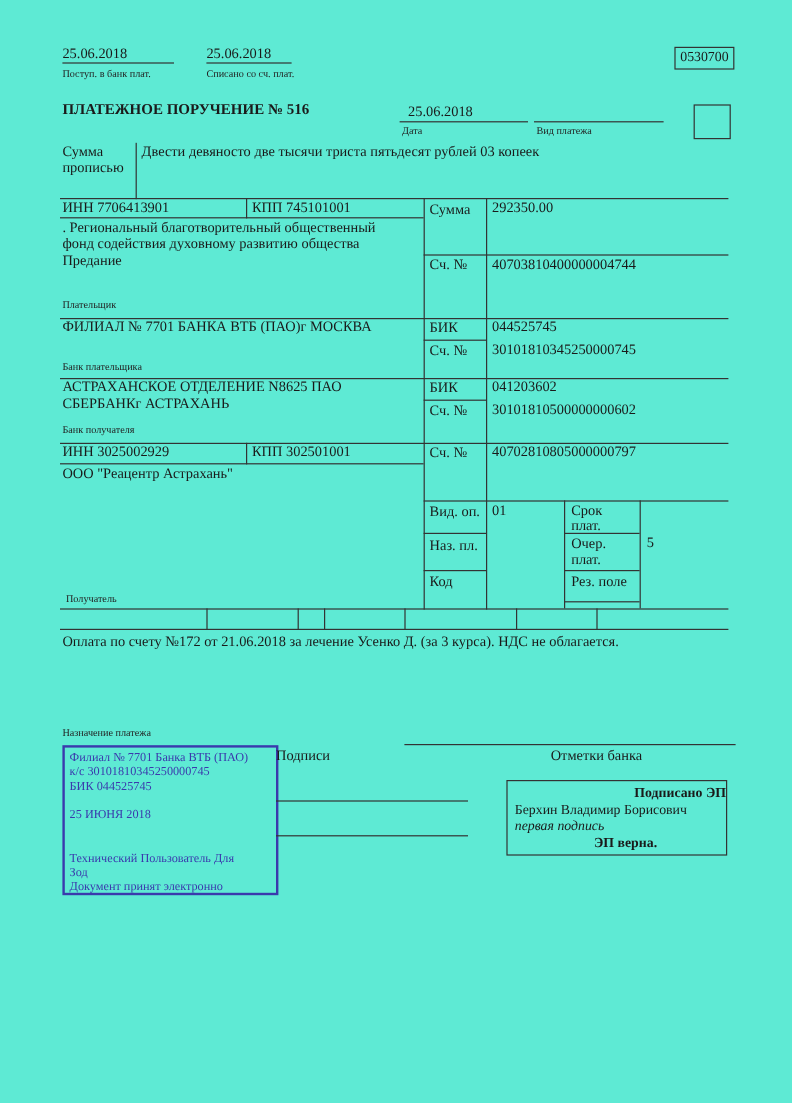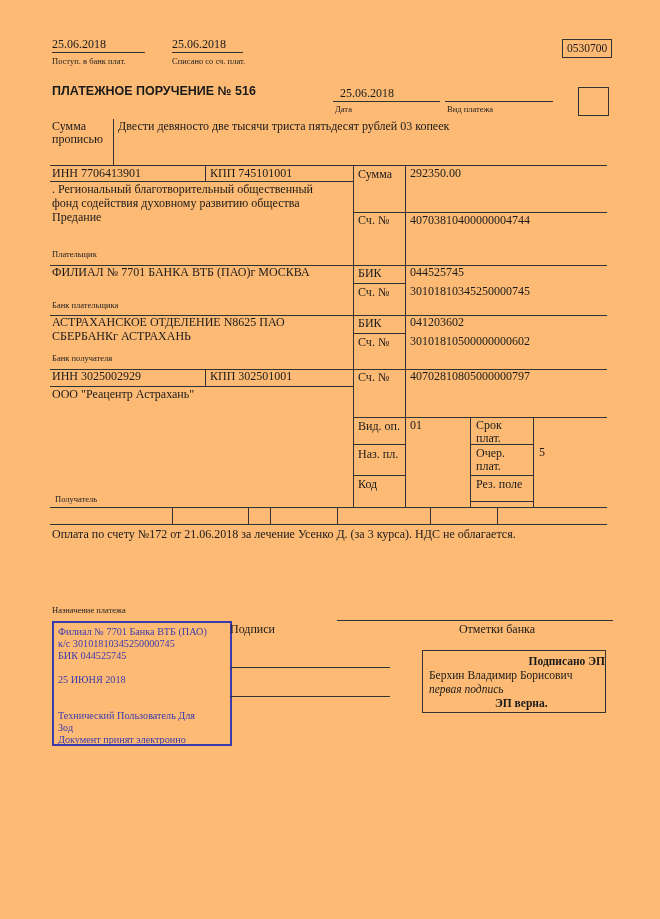--- a/index.html
+++ b/index.html
@@ -1,21 +1,21 @@
 <!DOCTYPE html>
 <html><head>
 <meta charset="utf-8">
 <style>
   html,body{margin:0;padding:0;background:#888;}
-  #page{position:relative;width:660px;height:919px;background:#fdba74;margin:0 auto;
+  #page{position:relative;width:660px;height:919px;background:#5eead4;margin:0 auto;
         font-family:"Liberation Serif","DejaVu Serif",serif;color:#1a1a1a;overflow:hidden;}
   .t{position:absolute;font-size:12px;line-height:13px;white-space:nowrap;}
   .sm{position:absolute;font-size:8.5px;line-height:9px;white-space:nowrap;color:#222;}
   .wrap{white-space:normal;}
-  .title{position:absolute;font-family:Liberation Sans, sans-serif;
+  .title{position:absolute;font-family:Liberation Serif, serif;
          font-weight:bold;font-size:12.5px;white-space:nowrap;}
   .box{position:absolute;border:1px solid #333;background:transparent;}
   #formcode{left:562px;top:39px;width:48px;height:17px;text-align:center;
             font-size:11.5px;line-height:17px;}
   #stamp{position:absolute;left:52px;top:621px;width:172px;height:118px;
          border:2px solid #3a3aad;padding:3px 0 0 4px;}
   .stampline{height:12px;font-size:10.2px;line-height:12px;color:#3a3aad;white-space:nowrap;}
   #bankbox{position:absolute;left:422px;top:650px;width:182px;height:61px;border:1px solid #333;}
   .bb-c{font-size:11.5px;line-height:14px;}
   .lineslayer div{position:absolute;background:#333;}

